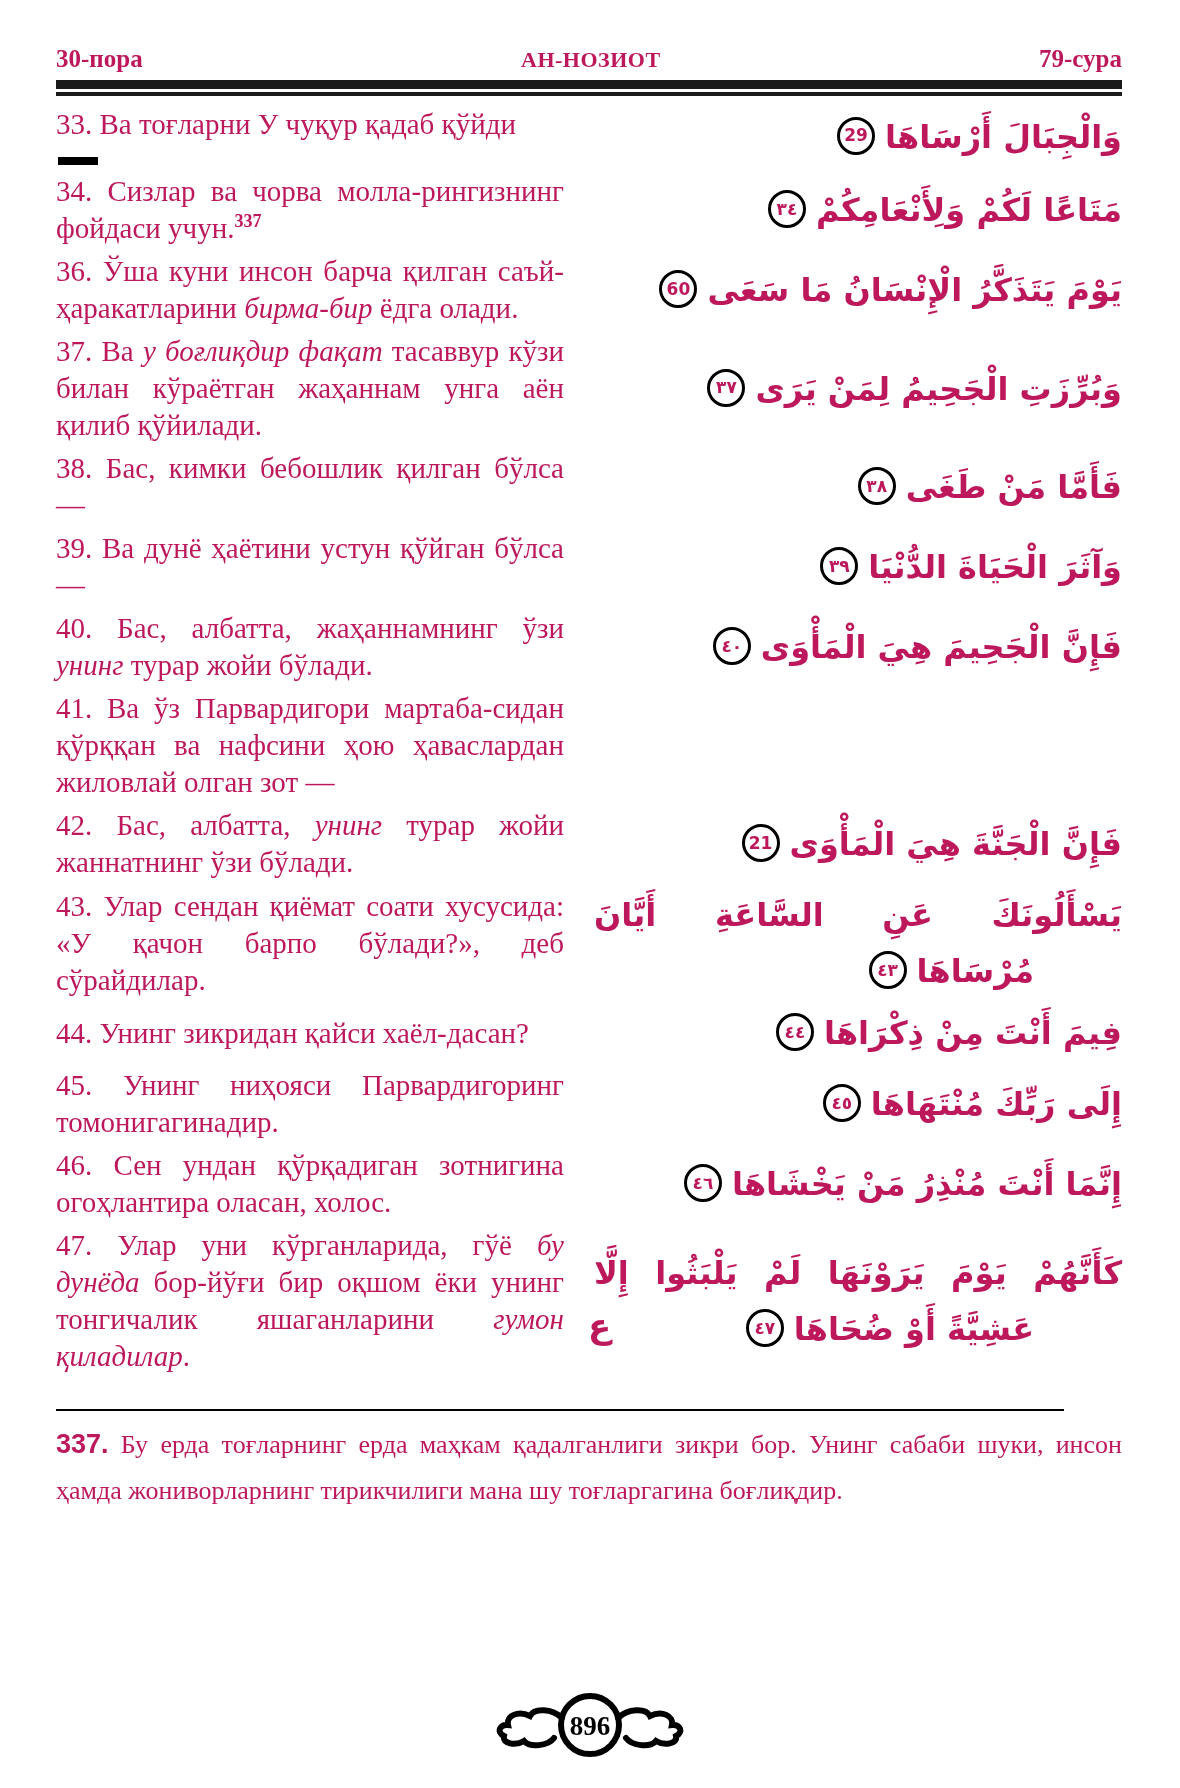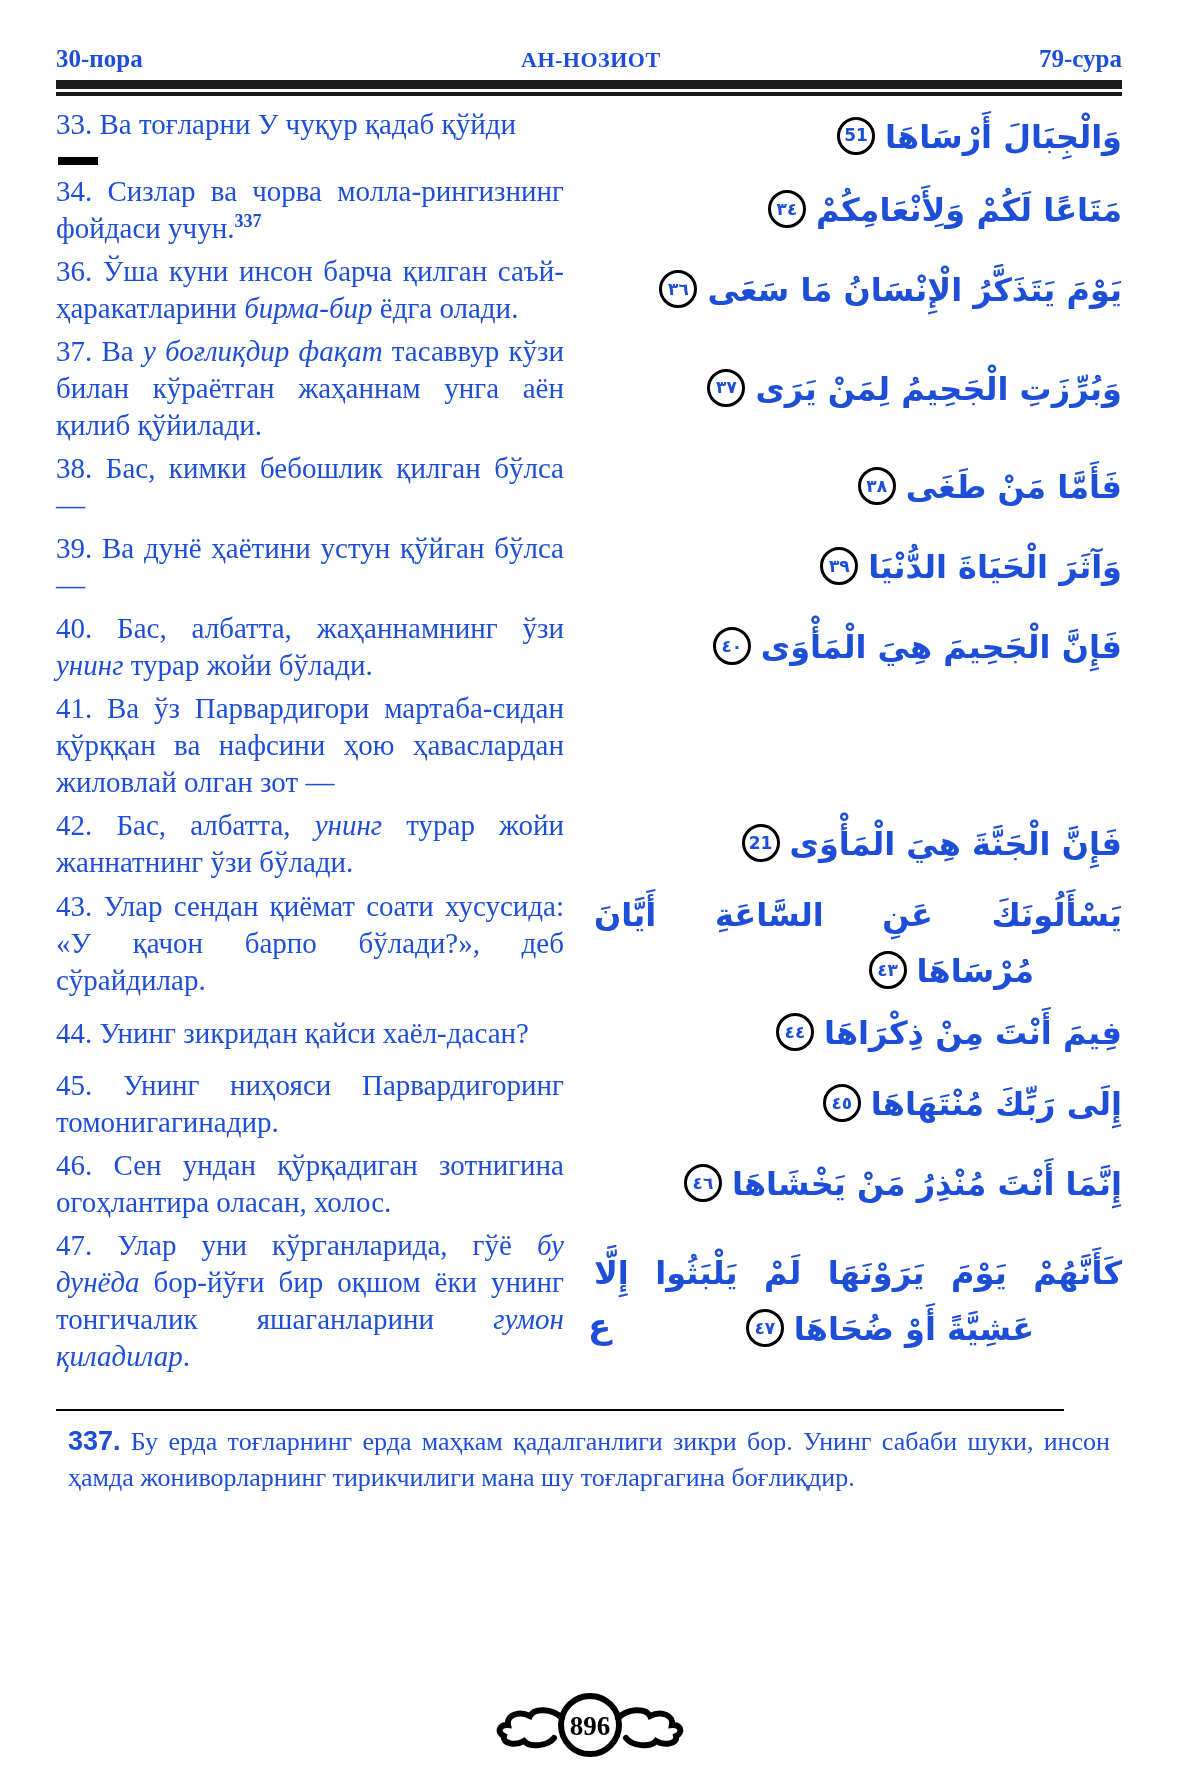--- a/index.html
+++ b/index.html
@@ -2,21 +2,21 @@
 <html lang="uz"><head>
 <meta charset="utf-8">
 <title>30-пора — АН-НОЗИОТ — 79-сура</title>
 <style>
   html,body{margin:0;padding:0;background:#e8e8e8;}
   .page{
     position:relative;
     width:1180px;height:1788px;
     margin:0 auto;
     background:#ffffff;
-    color:#1d4ed8;
+    color:#be185d;
     box-sizing:border-box;
     padding:44px 58px 0 56px;
     font-family:"Liberation Serif", serif;
     overflow:hidden;
   }
   
   .header{
     display:flex;justify-content:space-between;align-items:baseline;
     font-weight:bold;font-size:25px;line-height:30px;
   }
@@ -58,21 +58,21 @@
   }
   .ruku{
     position:absolute;left:-6px;bottom:14px;
     font-family:"DejaVu Sans", sans-serif;
     font-weight:bold;font-size:34px;line-height:1;
   }
   
   .footnote{margin-top:34px;}
   .fn-rule{width:1008px;height:2px;background:#000;margin-bottom:10px;}
   .fn-text{
-    margin:12px;font-size:26px;line-height:36px;text-align:justify;
+    margin:0;font-size:26px;line-height:46px;text-align:justify;
   }
   .fn-num{font-family:"Liberation Sans", sans-serif;font-weight:bold;font-size:27px;}
   
   .pageno{
     position:absolute;left:50%;bottom:24px;transform:translateX(-50%);
   }
   .pageno svg{display:block;}
   .pageno .num{
     font-family:"Liberation Serif", serif;font-weight:bold;font-size:27px;
   }
@@ -90,37 +90,37 @@
   <div class="rule-thick"></div>
   <div class="rule-thin"></div>
 
   <div class="verses">
       <div class="verse-row">
         <div class="uzbek">
           <p class="uz-text"><span>33. Ва тоғларни У чуқур қадаб қўйди</span></p>
           <div class="dash-below"></div>
         </div>
         <div class="arabic">
-          <div class="ar-line"><span>وَالْجِبَالَ أَرْسَاهَا</span><span class="ayah-marker">51</span></div>
+          <div class="ar-line"><span>وَالْجِبَالَ أَرْسَاهَا</span><span class="ayah-marker">29</span></div>
         </div>
       </div>
       <div class="verse-row">
         <div class="uzbek">
           <p class="uz-text"><span>34. Сизлар ва чорва молла-рингизнинг фойдаси учун.</span><sup class="fn-ref">337</sup></p>
         </div>
         <div class="arabic">
           <div class="ar-line"><span>مَتَاعًا لَكُمْ وَلِأَنْعَامِكُمْ</span><span class="ayah-marker">٣٤</span></div>
         </div>
       </div>
       <div class="verse-row">
         <div class="uzbek">
           <p class="uz-text"><span>36. Ўша куни инсон барча қилган саъй-ҳаракатларини </span><span class="it">бирма-бир</span><span> ёдга олади.</span></p>
         </div>
         <div class="arabic">
-          <div class="ar-line"><span>يَوْمَ يَتَذَكَّرُ الْإِنْسَانُ مَا سَعَى</span><span class="ayah-marker">٣٦</span></div>
+          <div class="ar-line"><span>يَوْمَ يَتَذَكَّرُ الْإِنْسَانُ مَا سَعَى</span><span class="ayah-marker">60</span></div>
         </div>
       </div>
       <div class="verse-row">
         <div class="uzbek">
           <p class="uz-text"><span>37. Ва </span><span class="it">у боғлиқдир фақат</span><span> тасаввур кўзи билан кўраётган жаҳаннам унга аён қилиб қўйилади.</span></p>
         </div>
         <div class="arabic">
           <div class="ar-line"><span>وَبُرِّزَتِ الْجَحِيمُ لِمَنْ يَرَى</span><span class="ayah-marker">٣٧</span></div>
         </div>
       </div>

